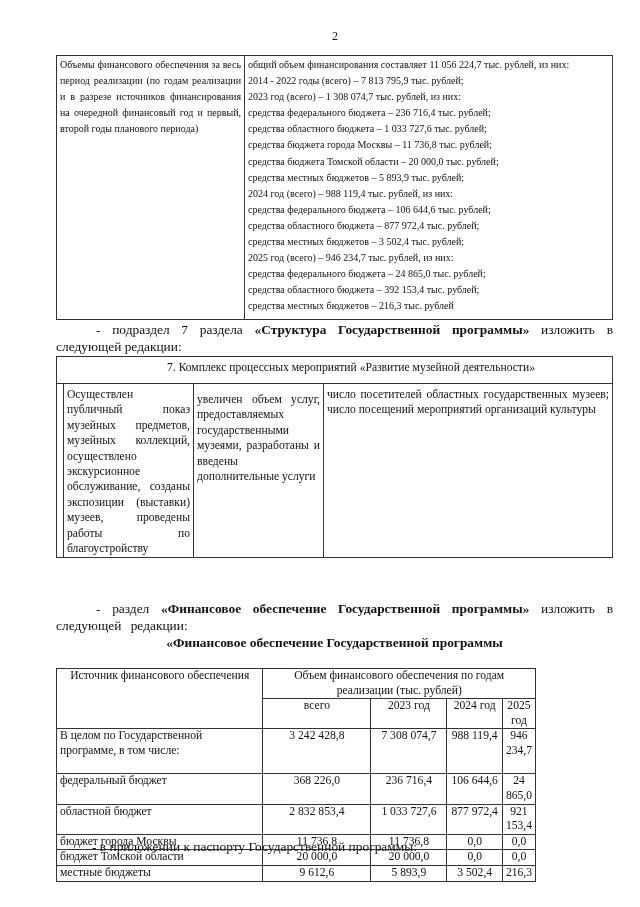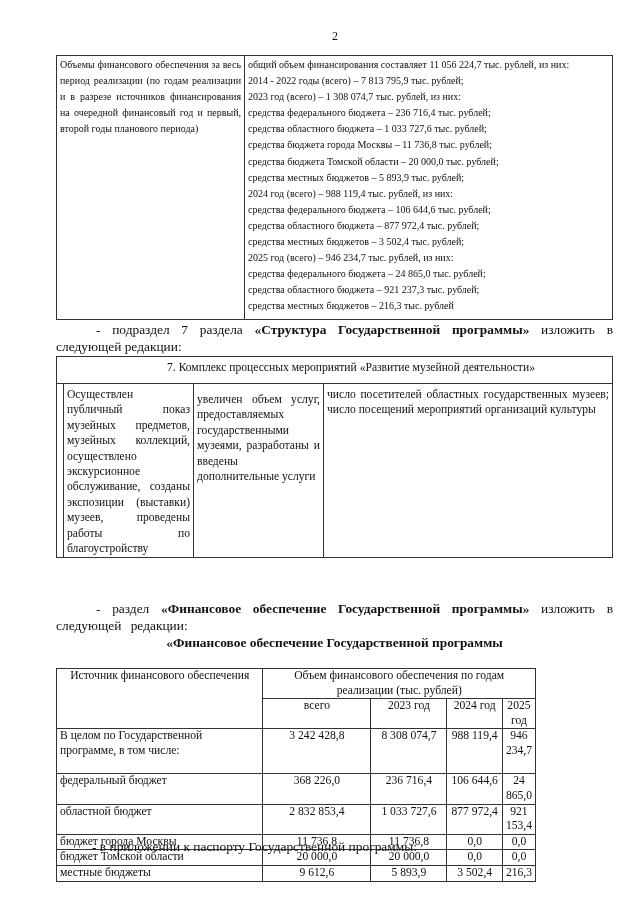--- a/index.html
+++ b/index.html
@@ -37,21 +37,21 @@
       <div>средства областного бюджета – 1 033 727,6 тыс. рублей;</div>
       <div>средства бюджета города Москвы – 11 736,8 тыс. рублей;</div>
       <div>средства бюджета Томской области – 20 000,0 тыс. рублей;</div>
       <div>средства местных бюджетов – 5 893,9 тыс. рублей;</div>
       <div>2024 год (всего) – 988 119,4 тыс. рублей, из них:</div>
       <div>средства федерального бюджета – 106 644,6 тыс. рублей;</div>
       <div>средства областного бюджета – 877 972,4 тыс. рублей;</div>
       <div>средства местных бюджетов – 3 502,4 тыс. рублей;</div>
       <div>2025 год (всего) – 946 234,7 тыс. рублей, из них:</div>
       <div>средства федерального бюджета – 24 865,0 тыс. рублей;</div>
-      <div>средства областного бюджета – 921 237,3 тыс. рублей;</div>
+      <div>средства областного бюджета – 392 153,4 тыс. рублей;</div>
       <div>средства местных бюджетов – 216,3 тыс. рублей</div>
     </td>
   </tr>
 </tbody>
   </table>
 
 <div class="abs para jfull" style="left:56px; top:321px; width:557px; text-indent:40px;">
   <span>- подраздел 7 раздела </span><b>«Структура Государственной программы»</b><span> изложить в следующей редакции:</span>
 </div>
 
@@ -83,21 +83,21 @@
   </tr>
   <tr>
     <td class="c" style="width:113px;">всего</td>
     <td class="c" style="width:76px;margin-top:48px;">2023 год</td>
     <td class="c" style="width:52px;margin-left:22px;">2024 год</td>
     <td class="c">2025 год</td>
   </tr>
   <tr>
     <td style="height:44px;">В целом по Государственной программе, в том числе:</td>
     <td class="c">3 242 428,8</td>
-    <td class="c">8 308 074,7</td>
+    <td class="c">7 308 074,7</td>
     <td class="c">988 119,4</td>
     <td class="c">946 234,7</td>
   </tr>
   <tr>
     <td>федеральный бюджет</td>
     <td class="c">368 226,0</td>
     <td class="c">236 716,4</td>
     <td class="c">106 644,6</td>
     <td class="c">24 865,0</td>
   </tr>

